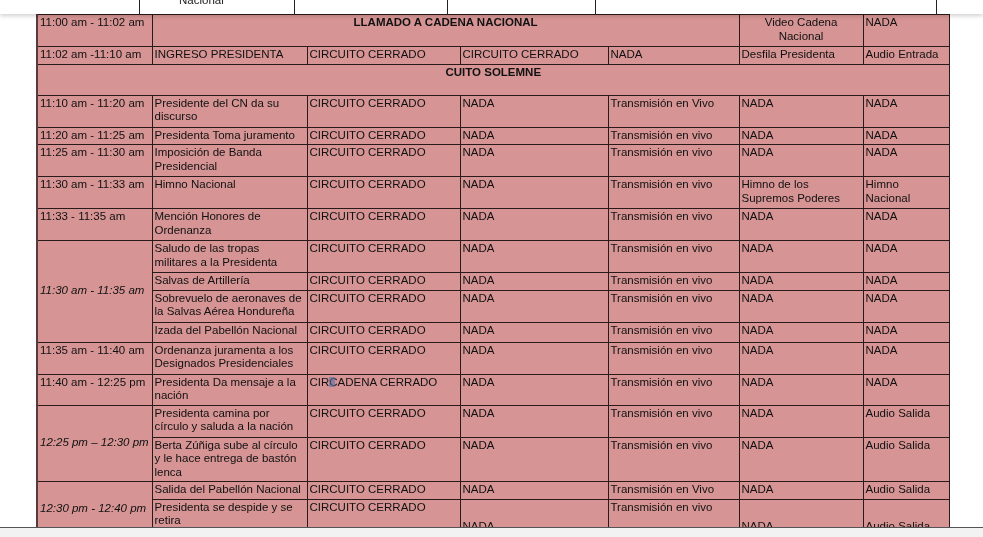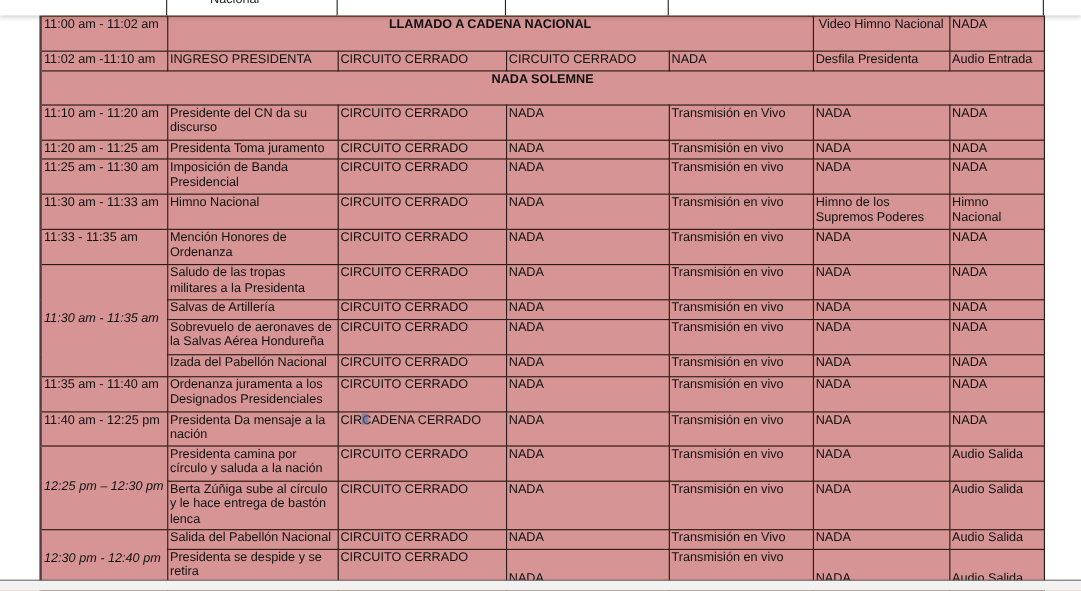--- a/index.html
+++ b/index.html
@@ -7,32 +7,32 @@
     width:983px; height:537px; overflow:hidden; position:relative;
     background:#ffffff;
     font-family:"Liberation Sans", "DejaVu Sans", sans-serif;
     font-size:11.5px; color:#111;
   }
   .topstrip {
     position:absolute; left:0; top:0; width:983px; height:14px;
     background:#fff; box-shadow:0 2px 4px rgba(0,0,0,0.18); z-index:3;
   }
   .prev-row {
-    position:absolute; left:36px; top:0; width:912px; height:16px; z-index:4;
+    position:absolute; left:24px; top:0; width:912px; height:16px; z-index:4;
   }
   .prev-row .c { position:absolute; top:0; height:14px; border-left:1px solid #222; }
   .prev-row .txt {
     position:absolute; left:155px; top:-6px; font-size:11.5px; color:#222;
   }
   .page {
     position:absolute; left:36px; top:14px; width:912px;
   }
   table {
     border-collapse:collapse; table-layout:fixed; width:912px;
-    background:#a16207;
+    background:#8b5cf6;
   }
   td {
     border:1px solid #2a1a1a; padding:1px 2px 2px 2px;
     vertical-align:top; line-height:13.5px; background:#d69494;
     word-wrap:break-word;
   }
   td.left-edge { border-left:2px solid #5a3a3a; }
   td.bold { font-weight:bold; }
   td.center { text-align:center; }
   td.mid { vertical-align:middle;font-style:italic; }
@@ -70,36 +70,36 @@
     <col style="width:148px">
         <col style="width:131px">
         <col style="width:124px">
         <col style="width:86px">
   </colgroup>
   <tbody>
 
     <tr style="height:32px">
       <td class="left-edge">11:00 am - 11:02 am</td>
       <td colspan="4" class="bold center">LLAMADO A CADENA NACIONAL</td>
-      <td class="center">Video Himno Nacional</td>
+      <td class="center">Video Cadena Nacional</td>
       <td>NADA</td>
     </tr>
 
     <tr style="height:17px">
       <td class="left-edge">11:02 am -11:10 am</td>
       <td>INGRESO PRESIDENTA</td>
       <td>CIRCUITO CERRADO</td>
       <td>CIRCUITO CERRADO</td>
       <td>NADA</td>
       <td>Desfila Presidenta</td>
       <td>Audio Entrada</td>
     </tr>
 
     <tr style="height:31px">
-      <td colspan="7" class="left-edge bold center">NADA SOLEMNE</td>
+      <td colspan="7" class="left-edge bold center">CUITO SOLEMNE</td>
     </tr>
 
     <tr style="height:32px">
       <td class="left-edge">11:10 am - 11:20 am</td>
       <td>Presidente del CN da su discurso</td>
       <td>CIRCUITO CERRADO</td>
       <td>NADA</td>
       <td>Transmisión en Vivo</td>
       <td>NADA</td>
       <td>NADA</td>

